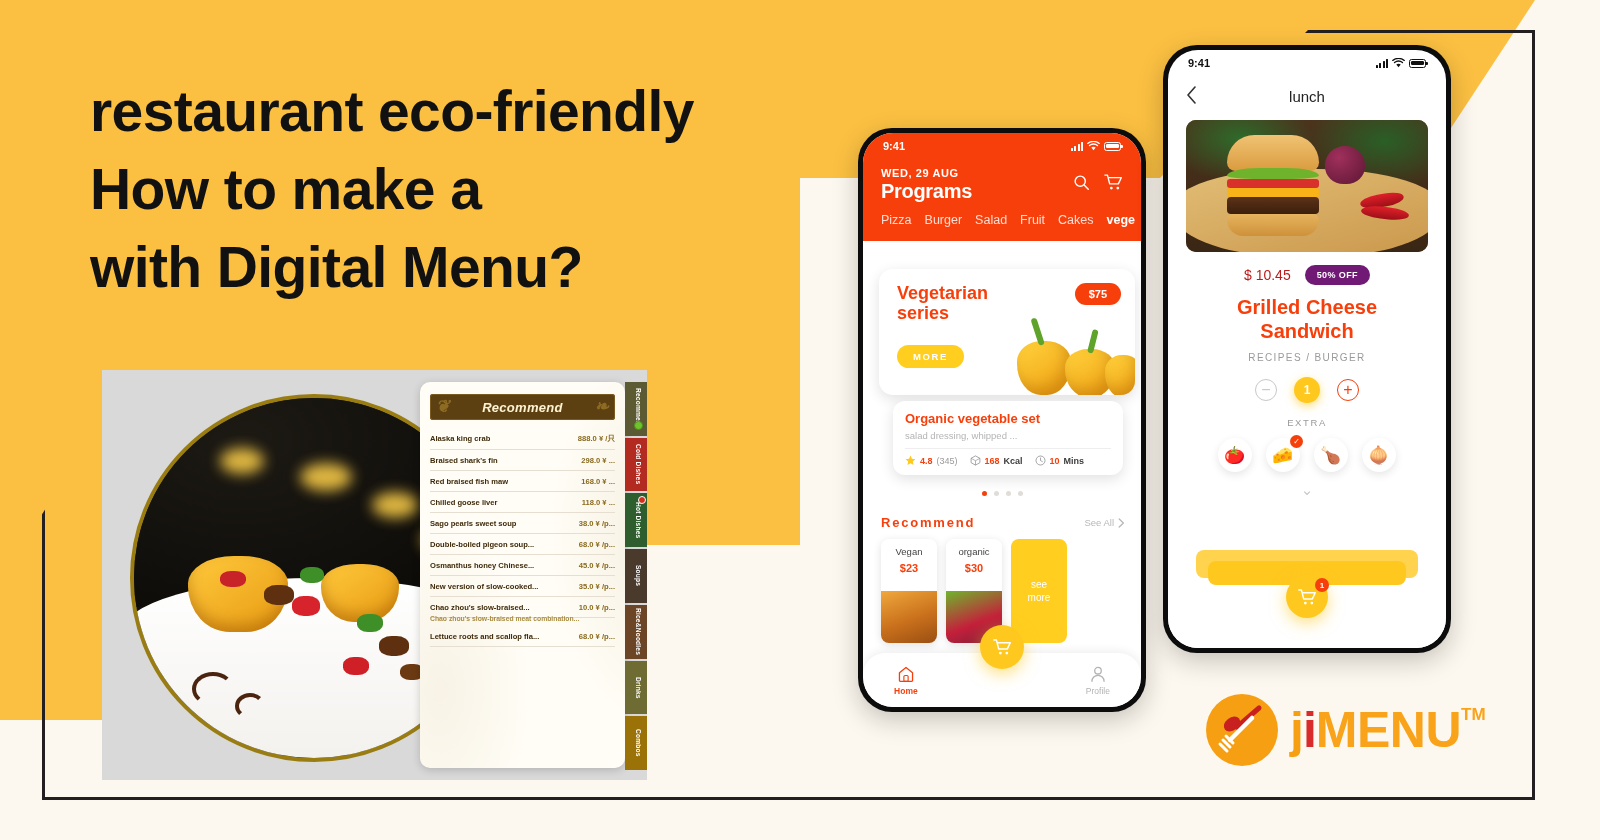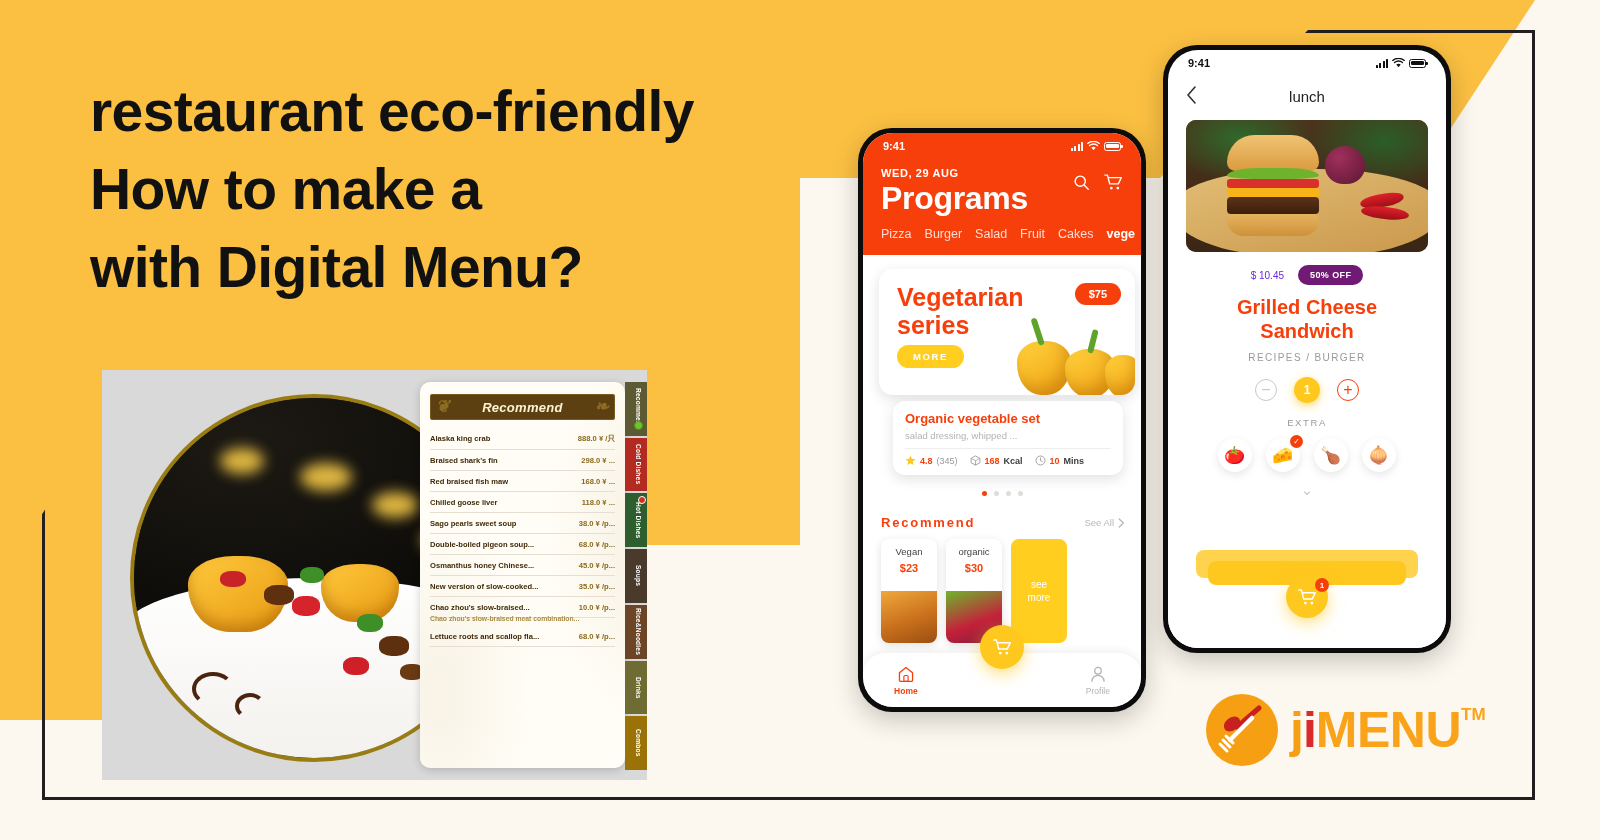--- a/index.html
+++ b/index.html
@@ -205,31 +205,31 @@
   .bars i:nth-child(3){height:7px} .bars i:nth-child(4){height:9px}
   .battery { width: 17px; height: 9px; border: 1.2px solid currentColor; border-radius: 2.5px; position: relative; }
   .battery:after { content:""; position:absolute; right:-3px; top:2.4px; width:1.6px;height:3.6px;background:currentColor;border-radius:0 1px 1px 0; }
   .battery i { position:absolute; inset:1.2px; background: currentColor; border-radius:1.2px; display:block; }
 
   
   .p1-head { background: #F73F0B; color: #fff; padding: 0 0 14px; }
   .p1-head .statusbar { color: #fff; }
   .p1-toprow { display: flex; justify-content: space-between; align-items: flex-start; padding: 8px 18px 0; }
   .p1-date { font-size: 11px; font-weight: 700; letter-spacing: .6px; }
-  .p1-title { font-size: 32px; font-weight: 700; margin-top: 1px; letter-spacing: -.3px; }
+  .p1-title { font-size: 20px; font-weight: 700; margin-top: 1px; letter-spacing: -.3px; }
   .p1-actions { display: flex; gap: 14px; align-items: center; padding-top: 6px; }
   .p1-chips { display: flex; gap: 13px; padding: 10px 18px 0; font-size: 12.5px; color: rgba(255,255,255,.82); }
   .p1-chips .on { color: #fff; font-weight: 700; }
 
   .promo {
     position: absolute; left: 16px; top: 136px; width: 256px; height: 126px;
     background: #fff; border-radius: 14px; box-shadow: 0 4px 14px rgba(0,0,0,.12);
     overflow: hidden;
   }
-  .promo h3 { color:#F73F0B; font-size: 25px; font-weight: 700; line-height: 1.12; padding: 14px 0 0 18px; width: 140px; }
+  .promo h3 { color:#F73F0B; font-size: 18px; font-weight: 700; line-height: 1.12; padding: 14px 0 0 18px; width: 140px; }
   .pill-price {
     position: absolute; right: 14px; top: 14px;
     background: #F73F0B; color: #fff; font-size: 11px; font-weight: 700;
     padding: 5px 14px; border-radius: 12px;
   }
   .pill-more {
     position: absolute; left: 18px; top: 76px;
     background: #FFCE1F; color: #fff; font-size: 9.5px; font-weight: 700;
     letter-spacing: 1.6px; padding: 6px 16px; border-radius: 13px;
   }
@@ -312,21 +312,21 @@
   .b-layer { border-radius: 8px; }
   .bun-top { height: 36px; border-radius: 46px 46px 14px 14px;
              background: linear-gradient(#F0C373,#DA9B3F); }
   .lettuce { height: 11px; margin-top:-3px; background:#6FB32C; border-radius: 50%/100% 100% 40% 40%; }
   .tomato { height: 9px; background:#D8312B; border-radius: 3px; }
   .cheese { height: 9px; background:#F7B317; border-radius: 2px; }
   .patty  { height: 17px; background: linear-gradient(#5b3218,#3c1f0c); border-radius: 4px; }
   .bun-bot{ height: 22px; background: linear-gradient(#E6B45E,#CE913A); border-radius: 10px 10px 28px 28px; }
 
   .p2-price-row { display:flex; align-items:center; justify-content:center; gap: 14px; margin-top: 13px; position: relative; }
-  .p2-price { color: #6d28d9; font-size: 10px; }
+  .p2-price { color: #b91c1c; font-size: 14px; }
   .p2-off { background: #701a75; color:#fff; font-size: 9px; font-weight:700; letter-spacing:.4px;
             padding: 5px 12px; border-radius: 11px; }
   .p2-title { text-align:center; color:#F73F0B; font-size: 20px; font-weight: 700; line-height: 1.2; margin-top: 10px; }
   .p2-cat { text-align:center; color:#9a9a9a; font-size: 10px; letter-spacing: 1.4px; margin-top: 9px; }
   .qty { display:flex; align-items:center; justify-content:center; gap: 17px; margin-top: 14px; }
   .qbtn { width: 22px; height: 22px; border-radius: 50%; display:flex; align-items:center; justify-content:center;
           font-size: 16px; line-height: 1; }
   .qminus { border: 1.5px solid #c8c8c8; color:#c8c8c8; }
   .qplus  { border: 1.5px solid #F73F0B; color:#F73F0B; }
   .qval { width: 26px; height: 26px; border-radius:50%; background:#FFC81F; color:#fff;

